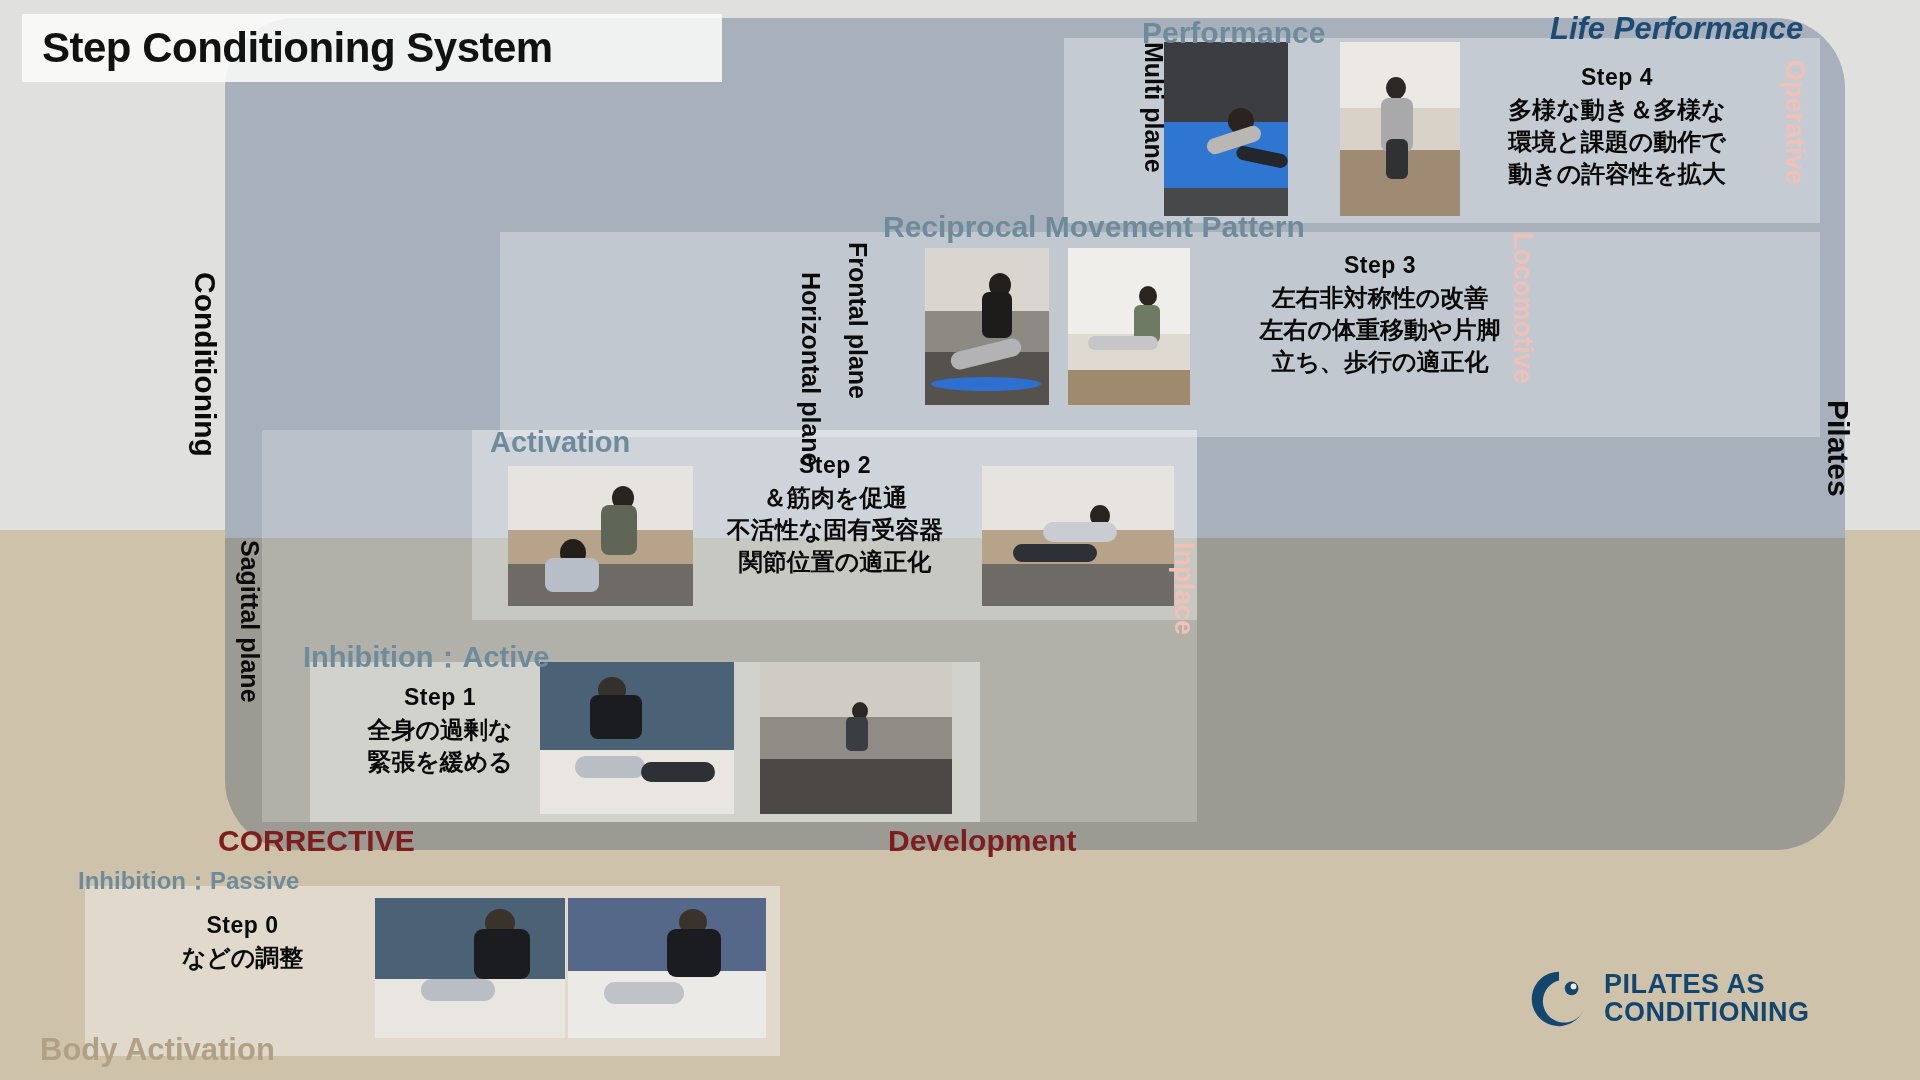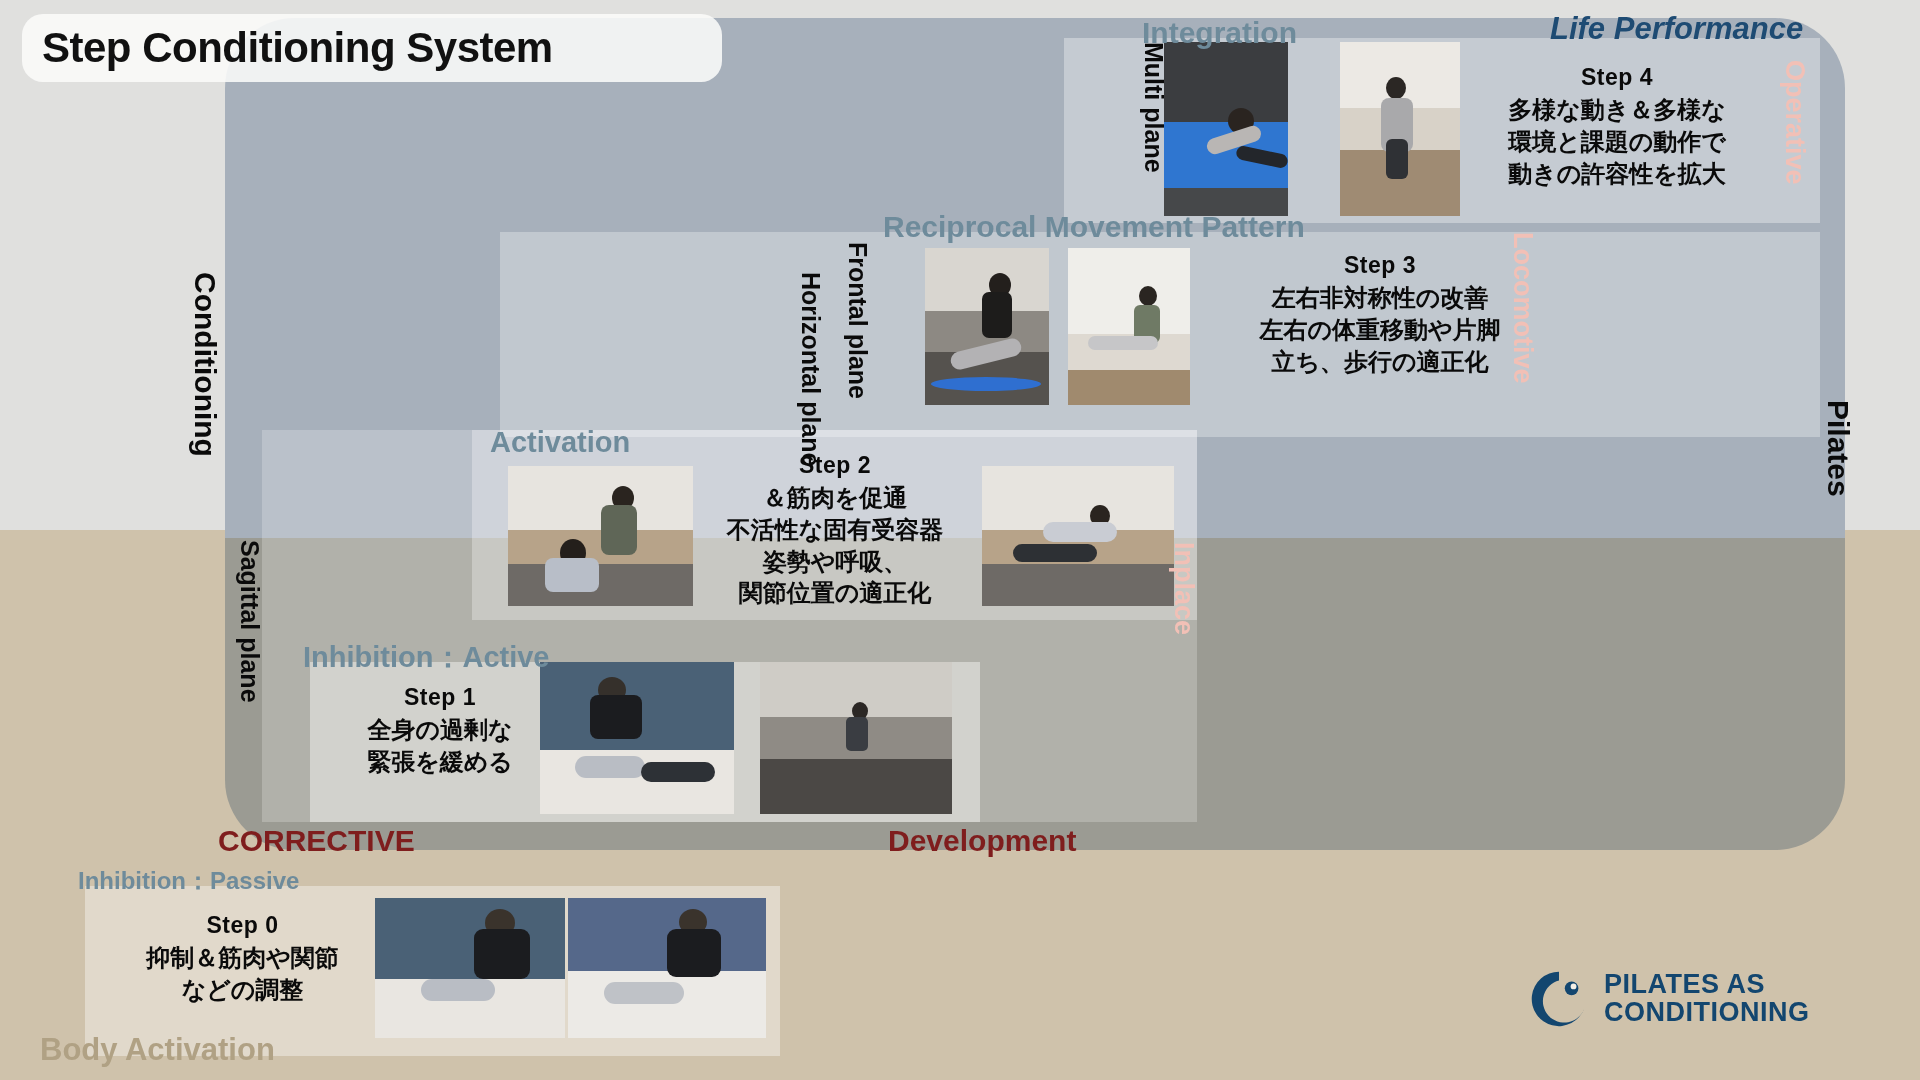--- a/index.html
+++ b/index.html
@@ -65,21 +65,20 @@
     background: rgba(255,255,255,0.38);
   }
 
   
   .title-band {
     position: absolute; left: 22px; top: 14px;
     width: 700px; height: 68px;
     background: rgba(250,250,249,0.88);
     display: flex; align-items: center;
     z-index: 40;
-    border-radius: 21px;
   }
   .title-band .title-text {
     font-size: 42px; font-weight: bold; color: #111;
     letter-spacing: -0.5px; padding-left: 20px;
     white-space: nowrap;
   }
 
   
   .photo {
     position: absolute;
@@ -255,21 +254,21 @@
       <div class="fig" style="left:18%; top:60%; width:80px; height:22px; background:#bfc2c7; border-radius:11px;"></div>
     </div>
   </div>
 
   <div class="title-band">
     <span class="title-text">Step Conditioning System</span>
   </div>
 
   <div class="lbl-navy" style="left:1550px; top:11px;  font-size:31px;font-style:italic;">Life Performance</div>
 
-  <div class="lbl-teal" style="left:1142px; top:16px; font-size:30px;">Integration</div>
+  <div class="lbl-teal" style="left:1142px; top:16px; font-size:30px;">Performance</div>
 
   <div class="lbl-teal" style="left:883px; top:210px; font-size:30px;">Reciprocal Movement Pattern</div>
 
   <div class="lbl-teal" style="left:490px; top:426px; font-size:29px;">Activation</div>
 
   <div class="lbl-teal" style="left:303px; top:638px; font-size:29px;">Inhibition：Active</div>
 
   <div class="lbl-teal" style="left:78px; top:865px; font-size:24px;">Inhibition：Passive</div>
 
   <div class="lbl-orange" style="left:218px; top:824px; font-size:30px;">CORRECTIVE</div>
@@ -301,33 +300,31 @@
     <div class="hdr">Step 3</div>
     <div class="ln">左右非対称性の改善</div>
     <div class="ln">左右の体重移動や片脚</div>
     <div class="ln">立ち、歩行の適正化</div>
   </div>
 
   <div class="steptext" style="left:700px; top:450px; width:270px;">
     <div class="hdr">Step 2</div>
     <div class="ln">＆筋肉を促通</div>
     <div class="ln">不活性な固有受容器</div>
-    <div class="ln">姿勢や呼吸、</div>
     <div class="ln">関節位置の適正化</div>
   </div>
 
   <div class="steptext" style="left:330px; top:682px; width:220px;">
     <div class="hdr">Step 1</div>
     <div class="ln">全身の過剰な</div>
     <div class="ln">緊張を緩める</div>
   </div>
 
   <div class="steptext" style="left:110px; top:910px; width:265px;">
     <div class="hdr">Step  0</div>
-    <div class="ln">抑制＆筋肉や関節</div>
     <div class="ln">などの調整</div>
   </div>
 
   <div class="logo-wrap">
     <div class="logo-mark">
       <svg viewBox="0 0 64 64" width="62" height="62" aria-hidden="true">
         <path d="M32 4a28 28 0 1 0 26 38 22 22 0 1 1-26-29z" fill="#13466f"></path>
         <circle cx="45" cy="21" r="7" fill="#13466f"></circle>
         <circle cx="47" cy="19" r="3" fill="#f4efe6"></circle>
       </svg>

